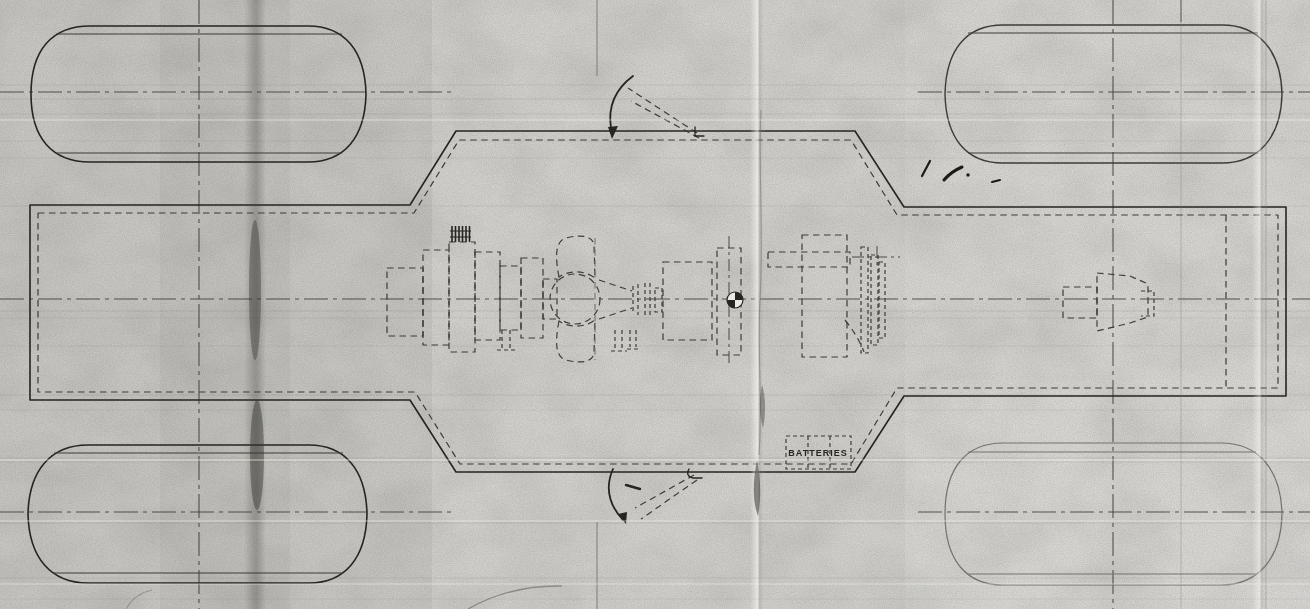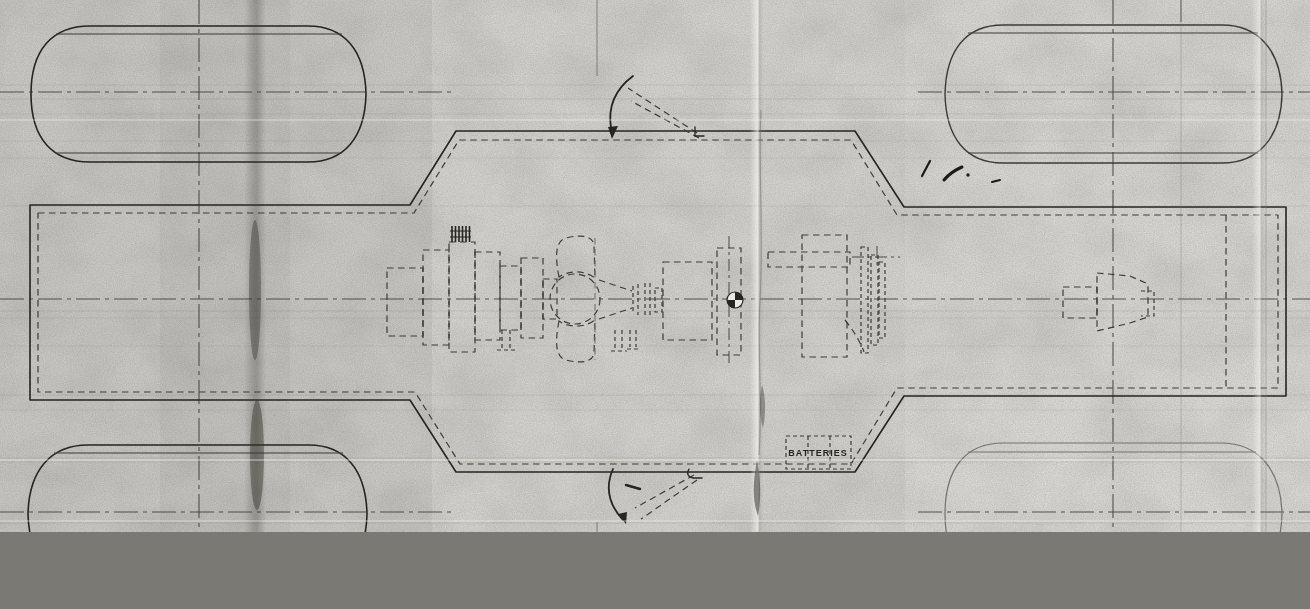--- a/index.html
+++ b/index.html
@@ -1,16 +1,16 @@
 <!DOCTYPE html>
 <html style="--paper: #d4d3cf; --ink-strong: #262520; --ink: #3d3c36; --ink-light: #74736b; --crease-dark: #36352f; --highlight: #f4f3ee;"><head>
 <meta charset="utf-8">
 <style>
   html,body{margin:0;padding:0;background:#7a7974;}
-  .stage{position:relative;width:1310px;height:532px;overflow:hidden;background:var(--paper,#d4d3cf);}
+  .stage{position:relative;width:1310px;height:609px;overflow:hidden;background:var(--paper,#d4d3cf);}
   svg{display:block;width:1310px;height:609px;}
   .s-strong{stroke:var(--ink-strong,#262520);stroke-width:1.6;fill:none;stroke-linecap:round;}
   .s-med{stroke:var(--ink,#3d3c36);stroke-width:1.2;fill:none;stroke-linecap:butt;}
   .s-light{stroke:var(--ink-light,#74736b);stroke-width:1.1;fill:none;}
   .dash{stroke-dasharray:6.5 4.5;}
   .dash2{stroke-dasharray:4 3;}
   .cl{stroke:var(--ink,#3d3c36);stroke-width:1.1;fill:none;stroke-dasharray:24 5 4 5;opacity:.85;}
   .cl2{stroke:var(--ink,#3d3c36);stroke-width:1;fill:none;stroke-dasharray:12 4 3 4;opacity:.9;}
   .fill-dark{fill:var(--ink-strong,#262520);stroke:none;}
   .studs{stroke:var(--ink-strong,#262520);stroke-width:1.6;fill:none;}

